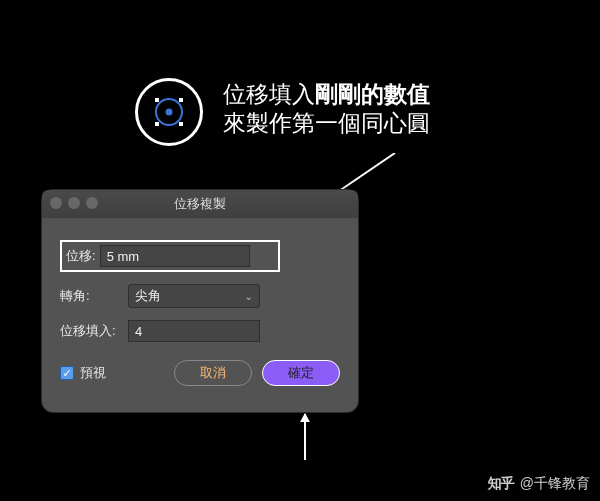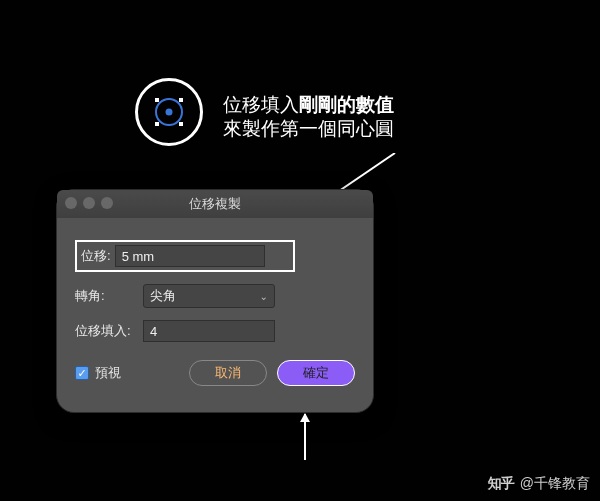--- a/index.html
+++ b/index.html
@@ -19,47 +19,46 @@
     justify-content: center;
   }
   .top-icon svg { display: block; }
 
   
   .annotation {
     position: absolute;
     left: 223px;
     top: 80px;
     color: #fff;
-    font-size: 19px;
+    font-size: 23px;
     line-height: 1.25;
     white-space: nowrap;
-    margin-top: 13px;
   }
   .annotation .line1 .bold { font-weight: 700; }
 
   
   .arrow-down-1 {
     position: absolute;
     left: 290px;
     top: 153px;
     width: 110px;
     height: 70px;
     pointer-events: none;
   }
 
   
   .dialog {
     position: absolute;
-    left: 56px;
+    left: 41px;
     top: 189px;
     width: 318px;
     height: 224px;
     background: #535353;
     border: 1px solid #2c2c2c;
-    border-radius: 18px;
+    border-radius: 12px;
     box-shadow: 0 6px 20px rgba(0,0,0,0.6);
   }
   .titlebar {
     height: 28px;
     background: linear-gradient(#4a4a4a,#3f3f3f);
     border-top-left-radius: 6px;
     border-top-right-radius: 6px;
     display: flex;
     align-items: center;
     justify-content: center;

